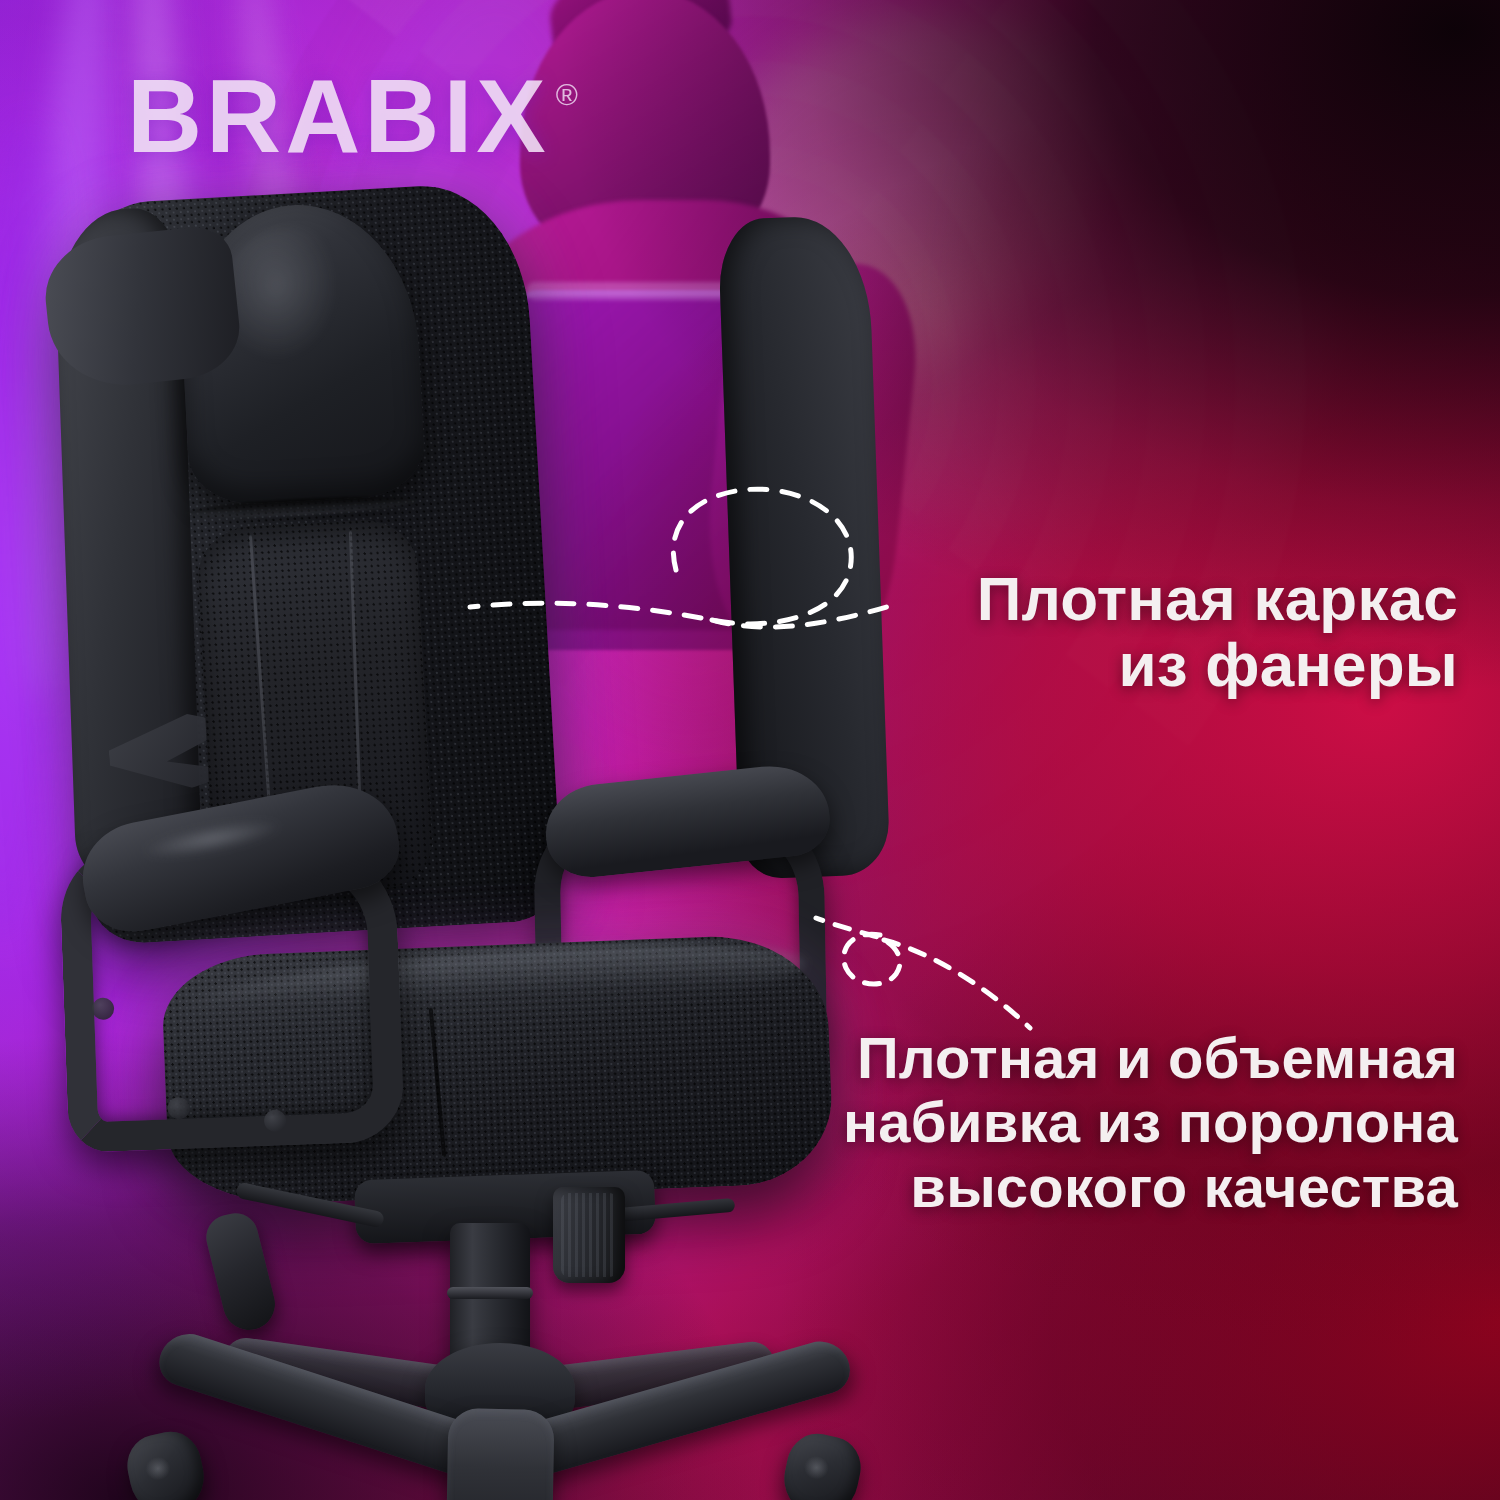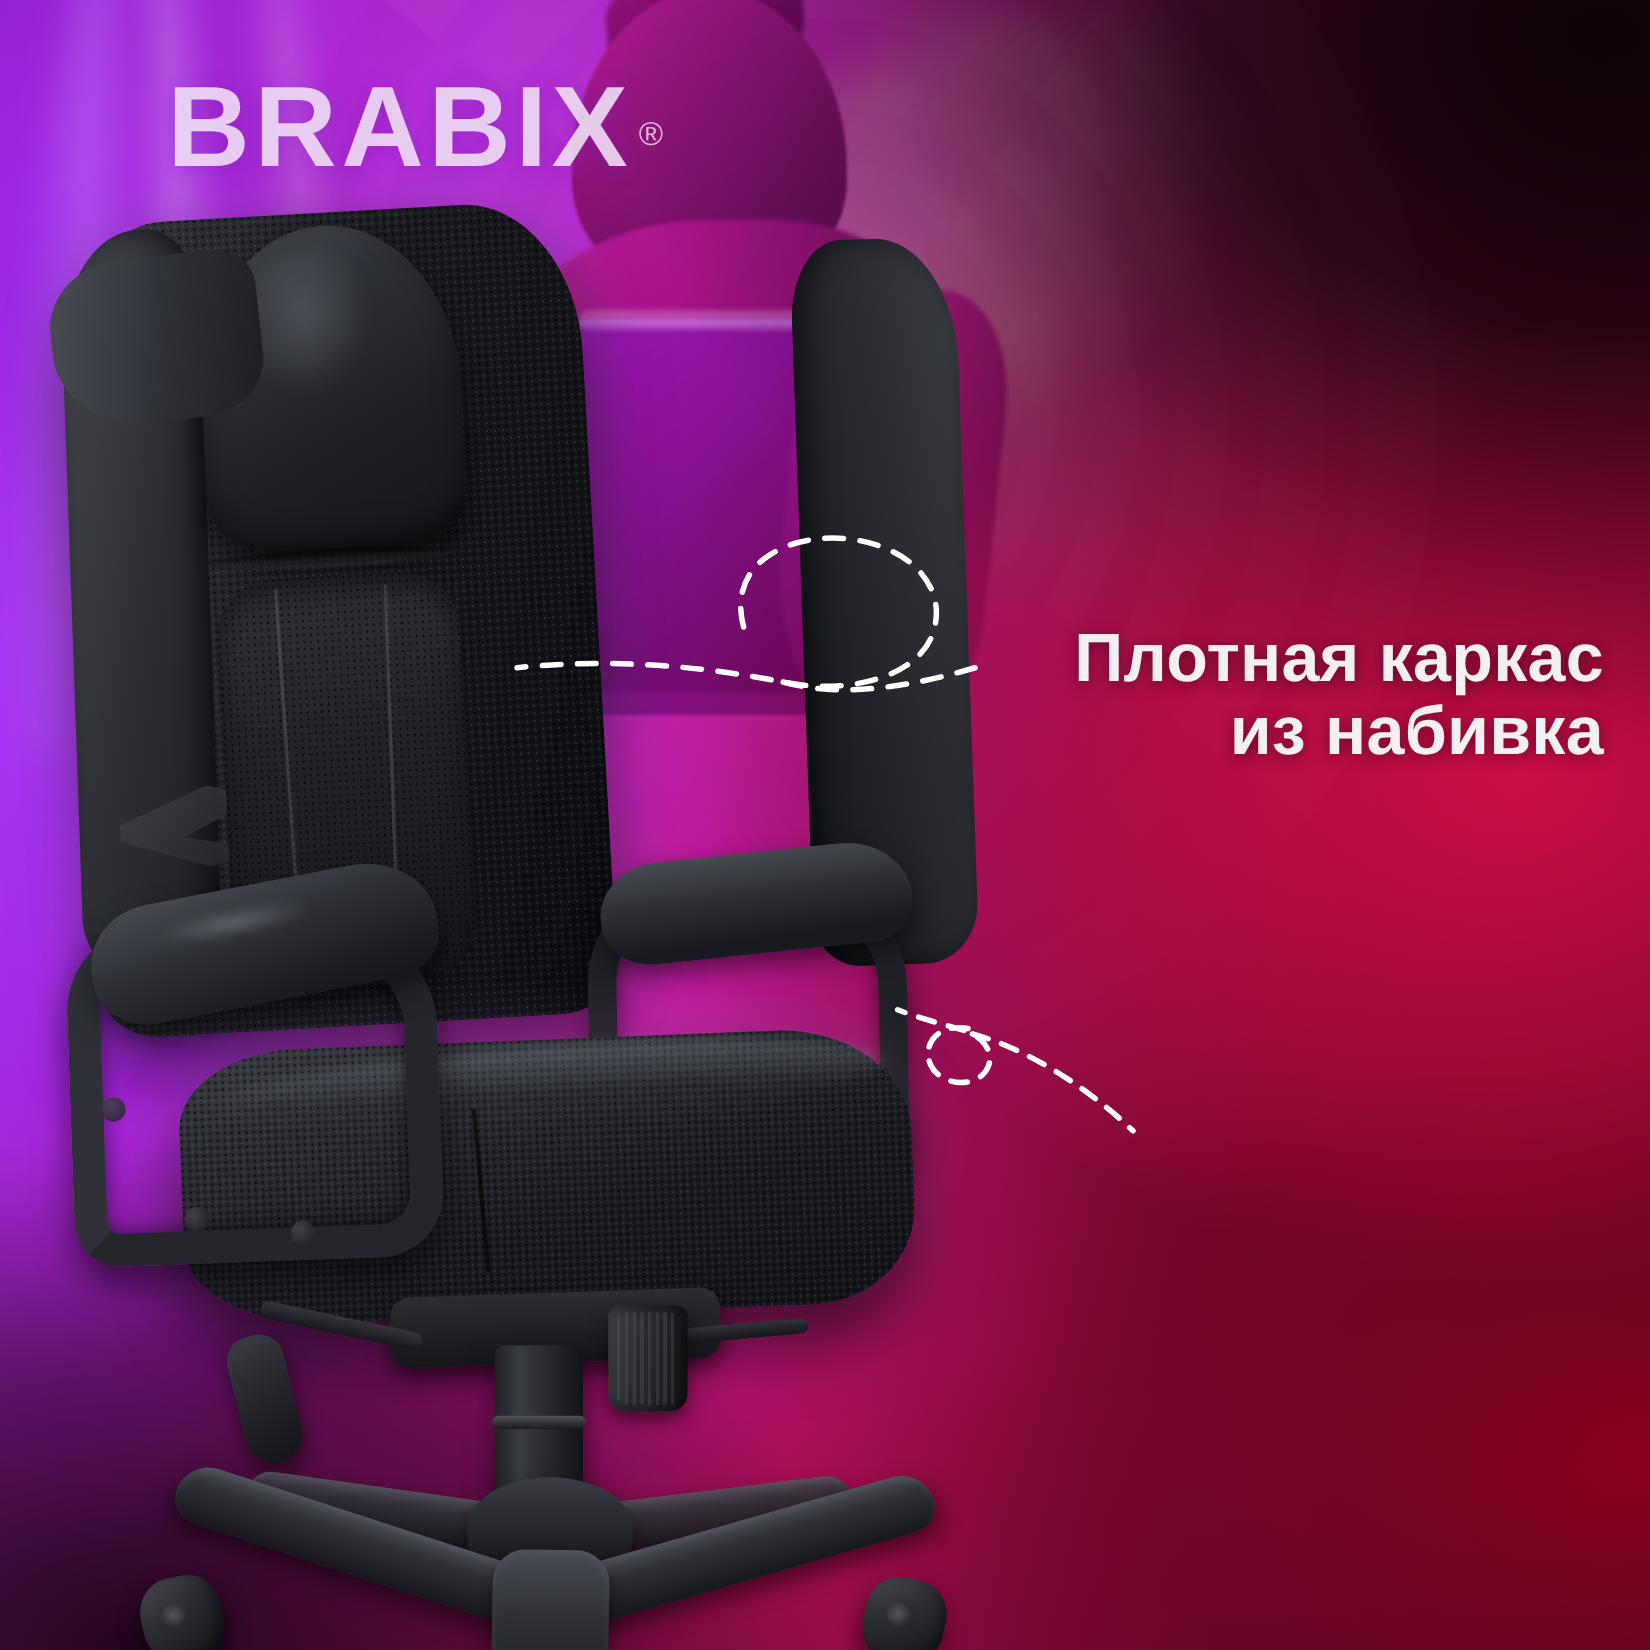--- a/index.html
+++ b/index.html
@@ -349,22 +349,22 @@
     border-radius:50%;
   }
   .base-glow{
     position:absolute; left:0; top:20px; width:790px; height:210px;
     background:radial-gradient(50% 50% at 50% 45%, rgba(226,170,255,.26) 0%, rgba(180,90,220,.10) 48%, rgba(0,0,0,0) 76%);
     filter:blur(18px); z-index:-1;
   }
 
   
   .logo{
-    position:absolute; left:152px; top:68px;
-    display:flex; align-items:center;
+    position:absolute; left:127px; top:68px;
+    display:flex; align-items:flex-start;
     z-index:30;
   }
   .logo-word{
     font-size:104px; line-height:.94;
     font-weight:700; letter-spacing:4px;
     color:rgba(243,226,246,.88);
     text-shadow:0 2px 18px rgba(120,30,190,.45);
   }
   .logo-r{
     font-size:30px; line-height:1;
@@ -499,17 +499,22 @@
     <path d="M884 940 C 930 952, 986 986, 1030 1028" fill="none" stroke="#ffffff" stroke-width="5" stroke-dasharray="15 13" stroke-linecap="round"></path>
   </svg>
 
   <div class="logo">
     <span class="logo-word">BRABIX</span>
     <span class="logo-r">®</span>
   </div>
 
   <div class="callout callout-1">
     <div>Плотная каркас</div>
-    <div>из набивка</div>
+    <div>из фанеры</div>
   </div>
 
+  <div class="callout callout-2">
+    <div>Плотная и объемная</div>
+    <div>набивка из поролона</div>
+    <div>высокого качества</div>
+  </div>
 
 </div>
 
 </body></html>

